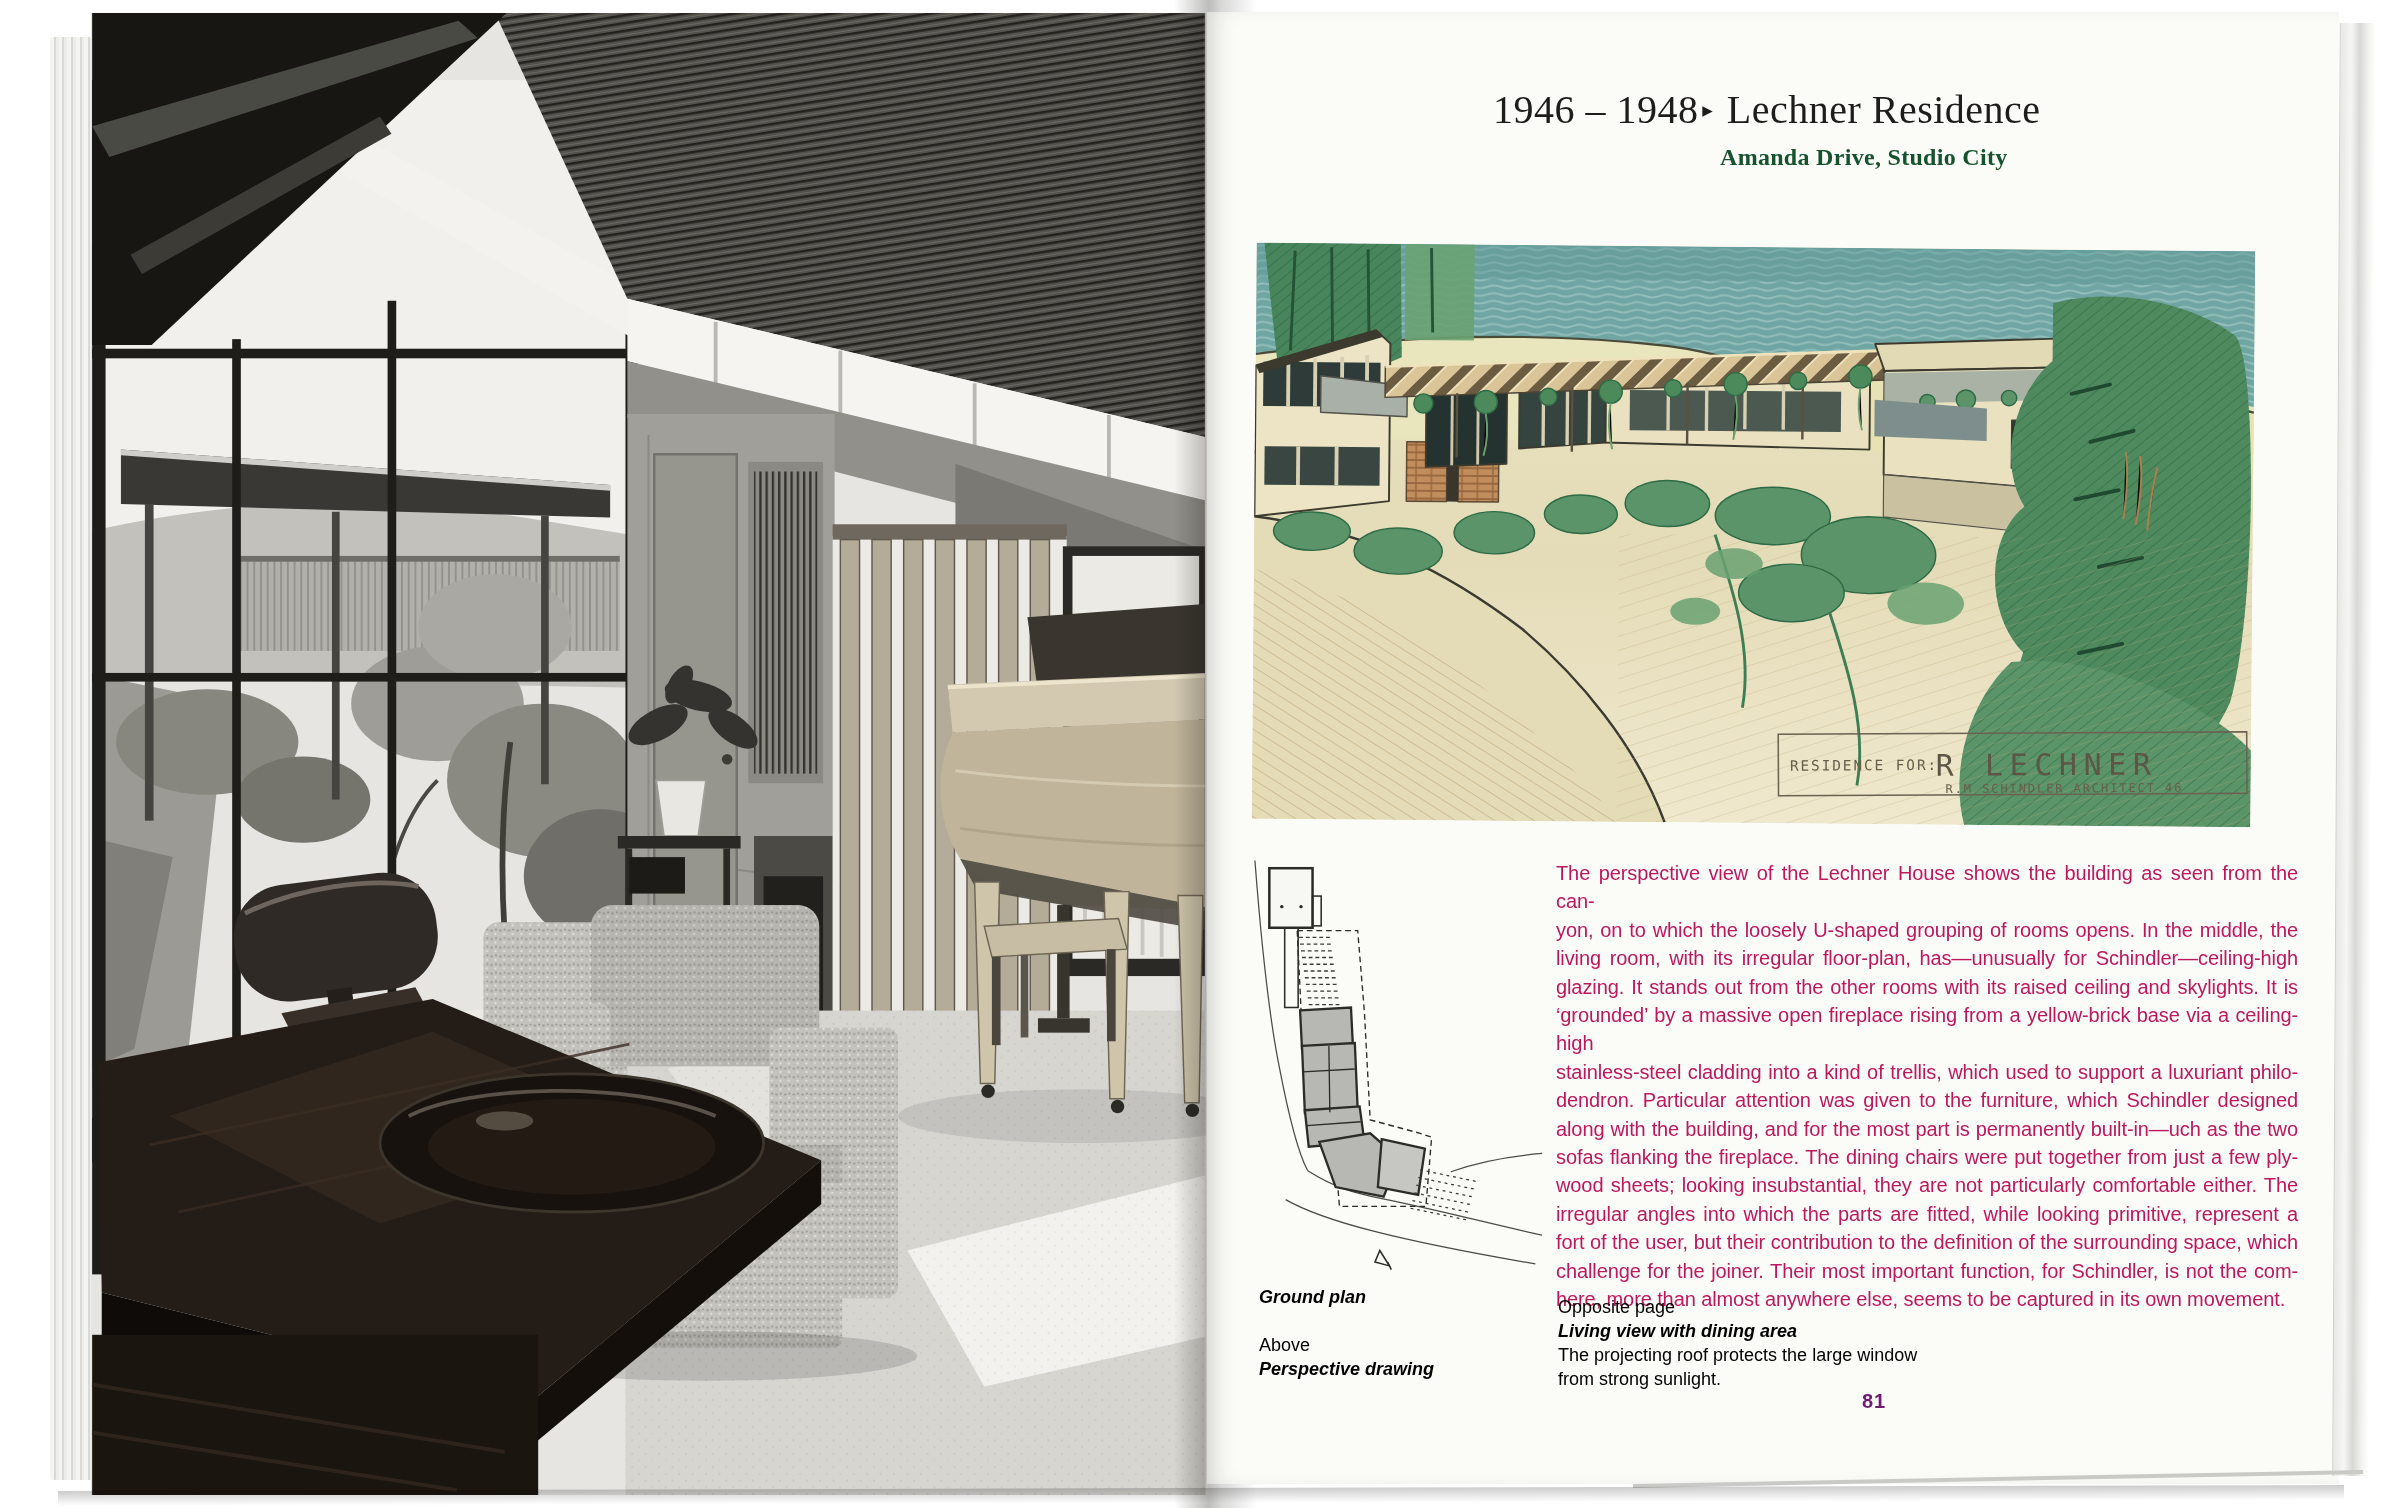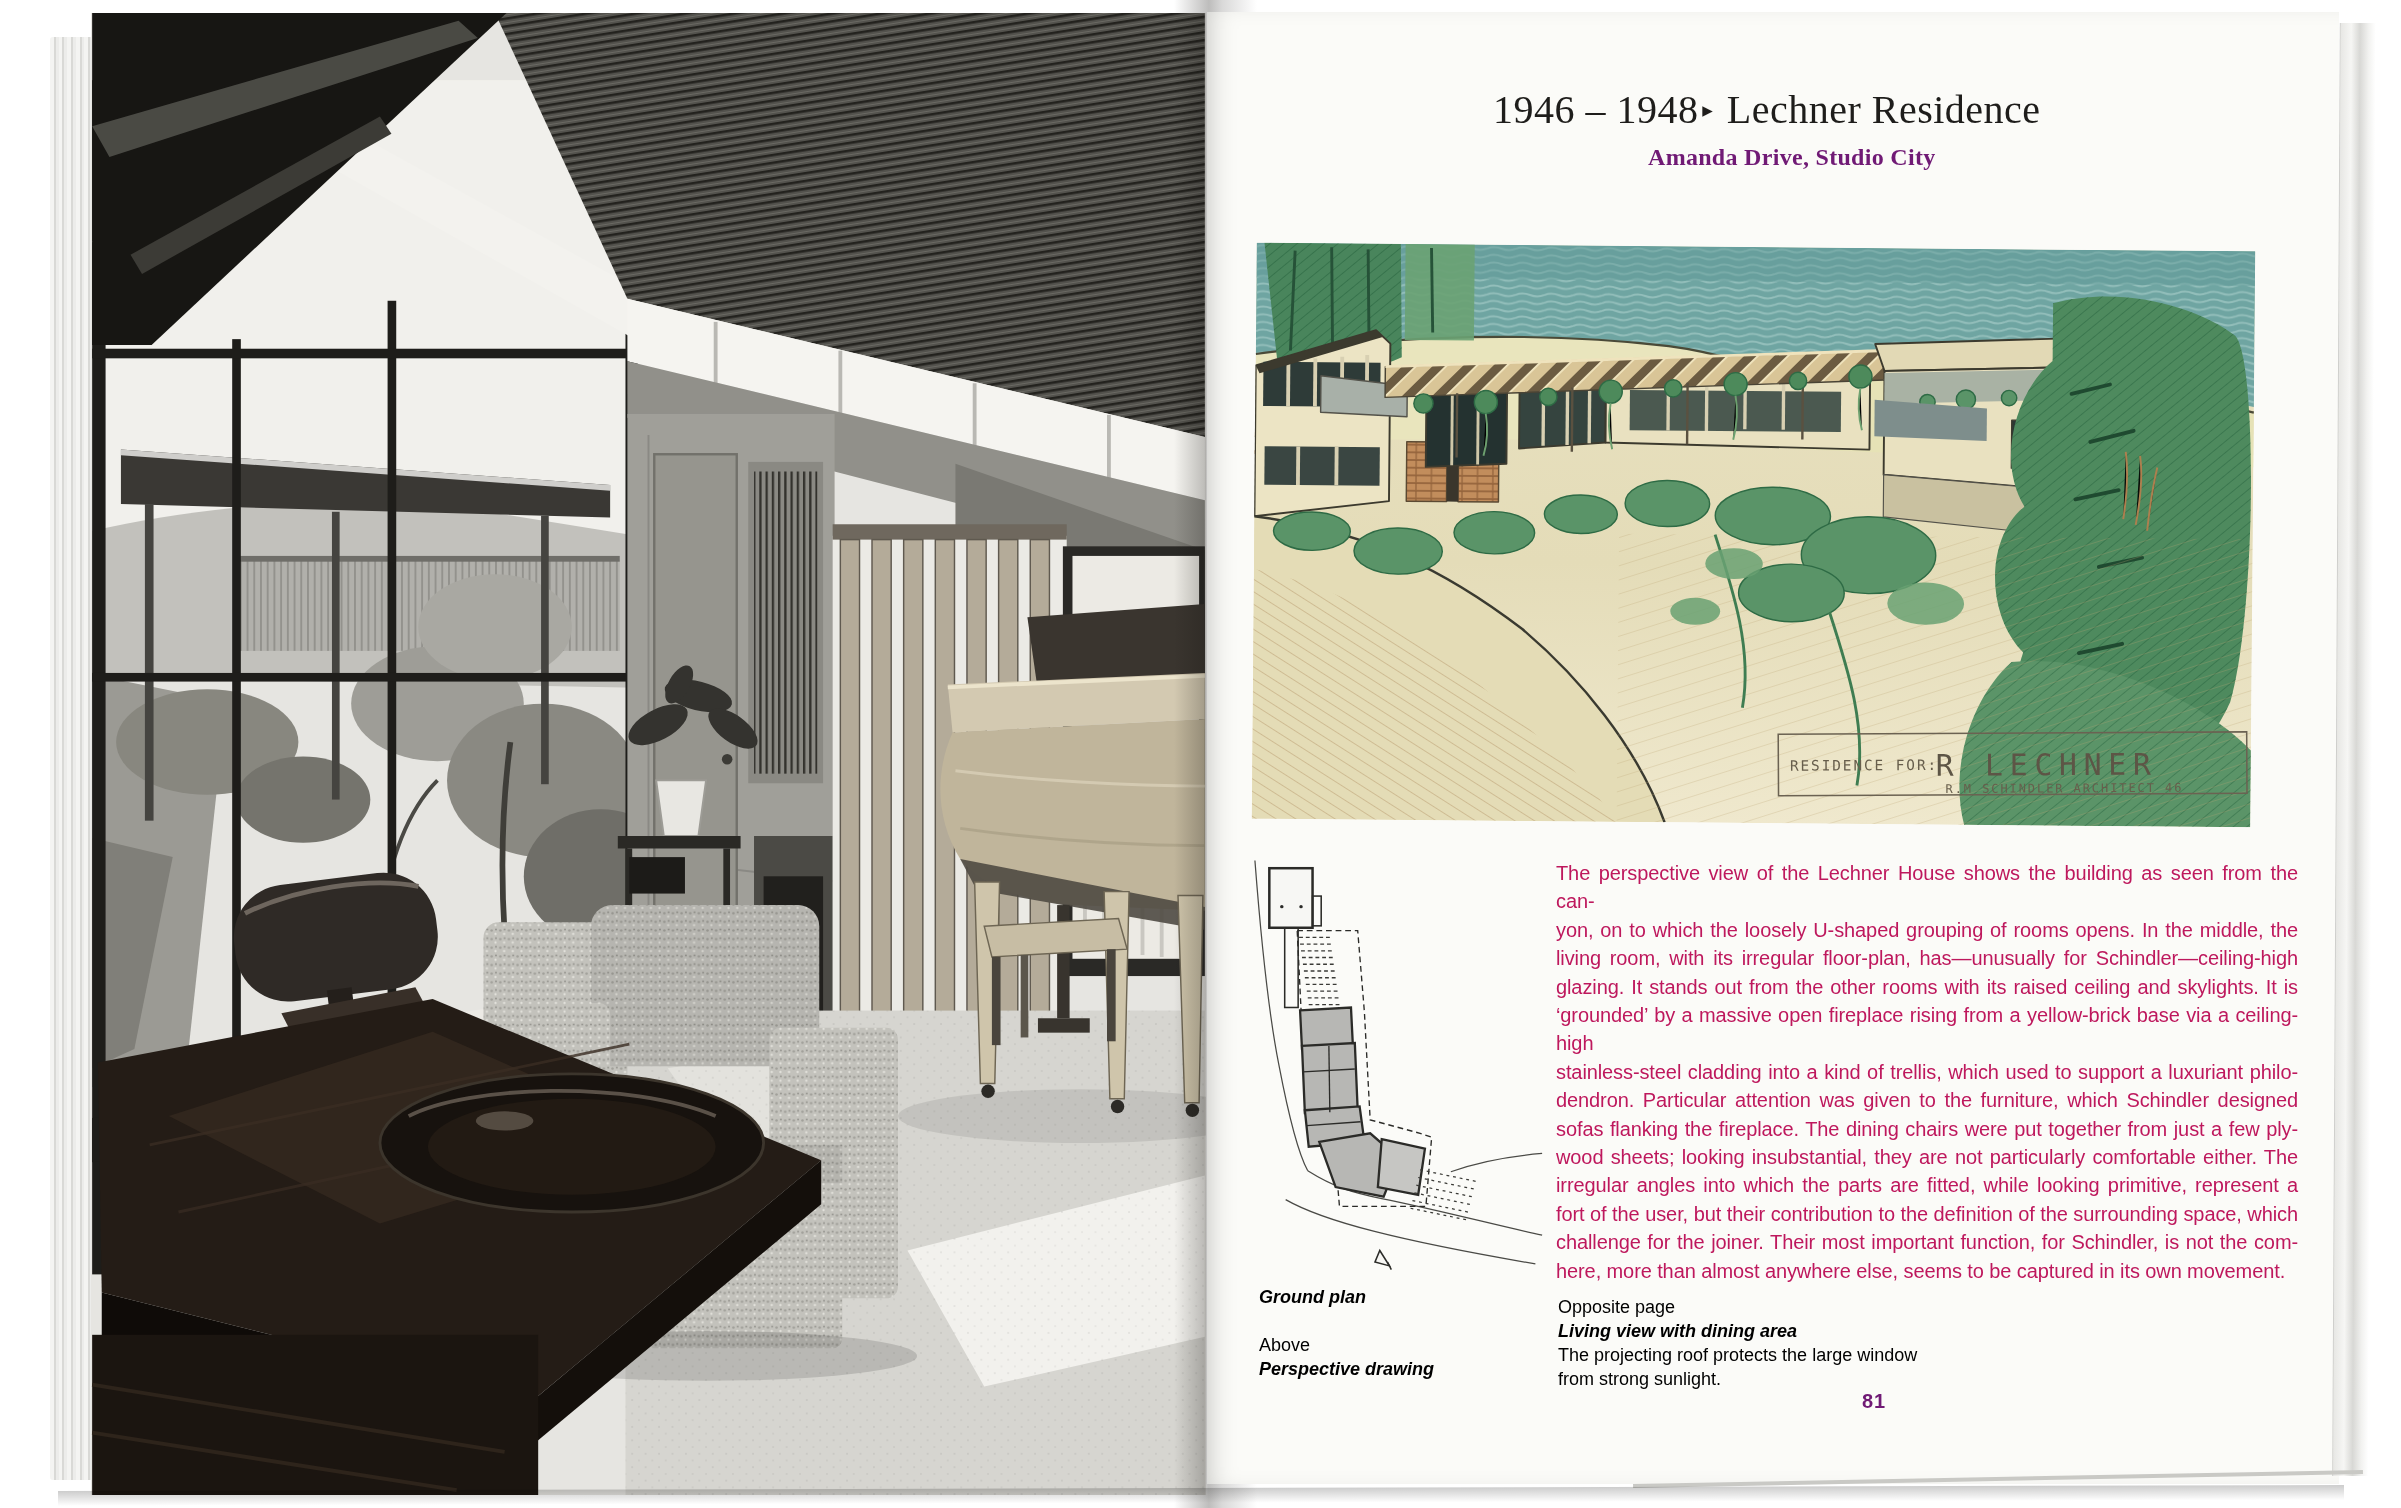--- a/index.html
+++ b/index.html
@@ -20,22 +20,22 @@
     background:linear-gradient(90deg,#e7e7e4 0,#f6f6f4 30%,#d8d8d5 55%,#f2f2f0 80%,#ffffff 100%);
     border-left:1px solid #cfcfcc;transform:rotate(.3deg);}
   #bottom-shadow{left:58px;top:1488px;width:2286px;height:15.4px;
     background:linear-gradient(180deg,rgba(0,0,0,.20),rgba(0,0,0,0));transform:rotate(-.15deg);}
   #right-bottom-edge{left:1633px;top:1477px;width:730px;height:3.8px;background:#c9c9c5;transform:rotate(-1.1deg);}
 
   
   #title{left:1493px;top:86px;width:769px;font-family:"Liberation Serif",serif;
     font-size:40px;color:#1e1d1b;letter-spacing:0.5px;white-space:nowrap;}
   #title .marker{font-size:21px;vertical-align:5.8px;margin:0 13.4px 0 3.8px;color:#1e1d1b;}
-  #subtitle{left:1648px;top:144px;font-family:"Liberation Serif",serif;font-weight:bold;
-    font-size:24px;color:#701a75;letter-spacing:0.3px;white-space:nowrap;}
+  #subtitle{left:1720px;top:144px;font-family:"Liberation Serif",serif;font-weight:bold;
+    font-size:24px;color:#14532d;letter-spacing:0.3px;white-space:nowrap;}
 
   #bodytext{left:1556px;top:859px;width:742px;color:#be185d;}
   .bl{font-size:20px;line-height:28.4px;letter-spacing:-0.1px;
       text-align:justify;text-align-last:justify;white-space:normal;}
   .bl.last{text-align-last:left;}
 
   .cap{font-size:18px;line-height:24px;color:#000000;}
   .cap.b{font-weight:bold;color:#000000;font-style:italic;}
   #cap-ground{left:1259px;top:1285px;}
   #cap-above{left:1259px;top:1333px;}
@@ -567,20 +567,21 @@
 </div>
 
 <div class="abs" id="bodytext">
   <div class="bl">The perspective view of the Lechner House shows the building as seen from the can-</div>
   <div class="bl">yon, on to which the loosely U-shaped grouping of rooms opens. In the middle, the</div>
   <div class="bl">living room, with its irregular floor-plan, has—unusually for Schindler—ceiling-high</div>
   <div class="bl">glazing. It stands out from the other rooms with its raised ceiling and skylights. It is</div>
   <div class="bl">‘grounded’ by a massive open fireplace rising from a yellow-brick base via a ceiling-high</div>
   <div class="bl">stainless-steel cladding into a kind of trellis, which used to support a luxuriant philo-</div>
   <div class="bl">dendron. Particular attention was given to the furniture, which Schindler designed</div>
+  <div class="bl">along with the building, and for the most part is permanently built-in—uch as the two</div>
   <div class="bl">sofas flanking the fireplace. The dining chairs were put together from just a few ply-</div>
   <div class="bl">wood sheets; looking insubstantial, they are not particularly comfortable either. The</div>
   <div class="bl">irregular angles into which the parts are fitted, while looking primitive, represent a</div>
   <div class="bl">fort of the user, but their contribution to the definition of the surrounding space, which</div>
   <div class="bl">challenge for the joiner. Their most important function, for Schindler, is not the com-</div>
   <div class="bl last">here, more than almost anywhere else, seems to be captured in its own movement.</div>
 </div>
 
 <div class="abs cap b" id="cap-ground">Ground plan</div>
 <div class="abs cap" id="cap-above">Above</div>

